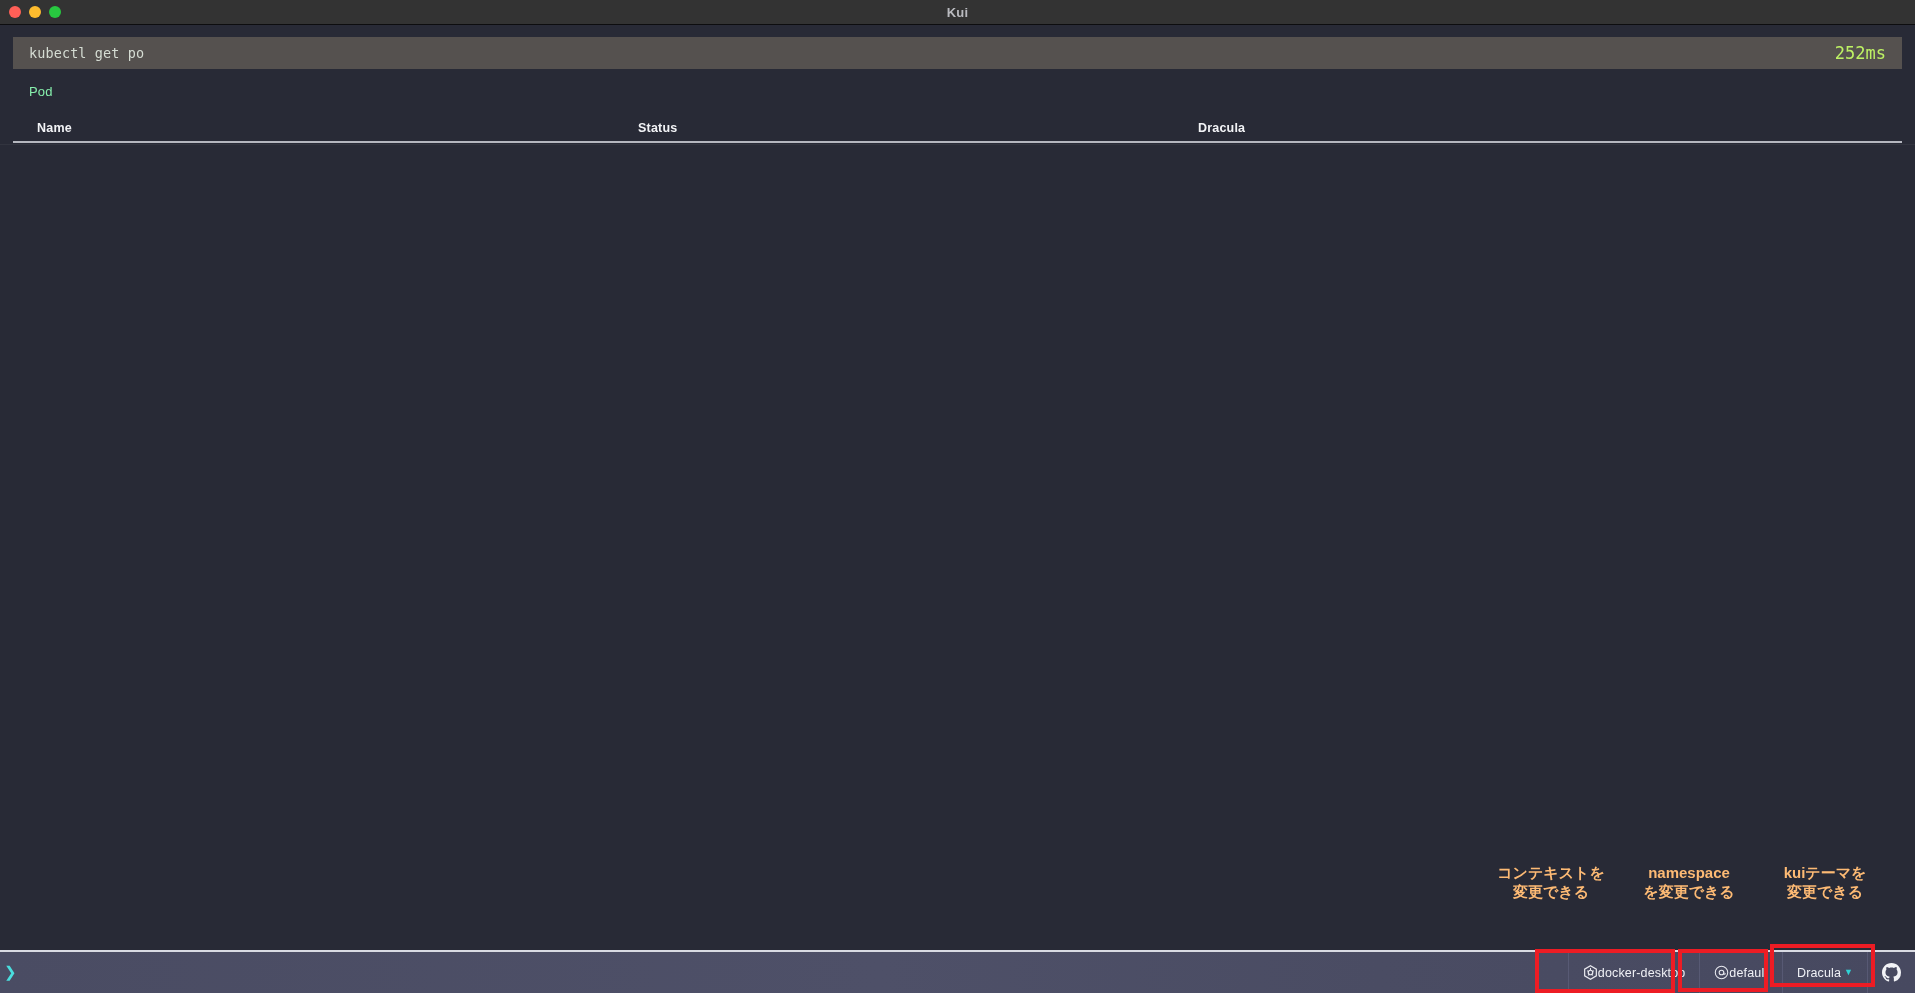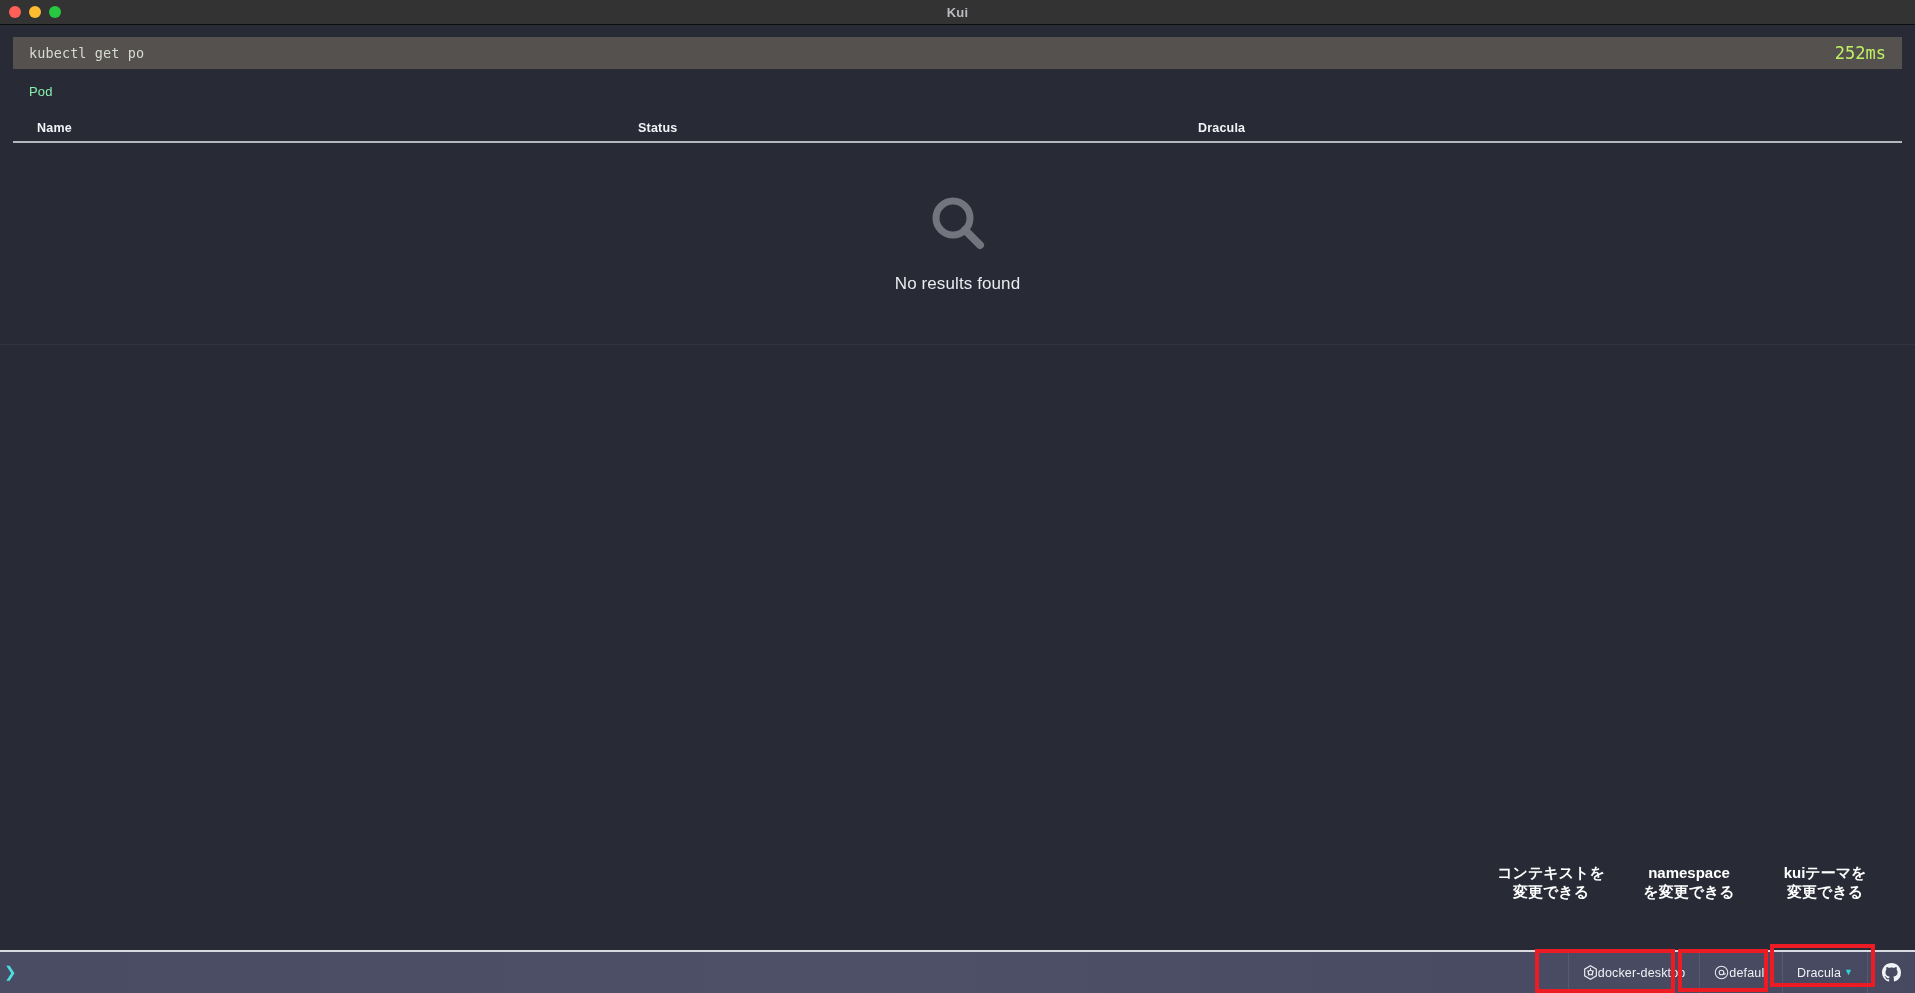--- a/index.html
+++ b/index.html
@@ -148,21 +148,21 @@
     height: 72px;
     pointer-events: none;
   }
   .anno {
     position: absolute;
     bottom: 6px;
     text-align: center;
     font-size: 15px;
     font-weight: bold;
     line-height: 1.22;
-    color: #ffffff;
+    color: #fdba74;
     white-space: pre-line;
   }
   .anno.a0 { left: 1487px; width: 128px; }
   .anno.a1 { left: 1625px; width: 128px; }
   .anno.a2 { left: 1763px; width: 124px; }
 
   
   .statusbar {
     position: relative;
     flex: 0 0 43px;
@@ -248,29 +248,20 @@
       <div class="result">
 
         <div class="result-kind">Pod</div>
 
         <div class="table-head">
           <span class="th c0">Name</span>
           <span class="th c1">Status</span>
           <span class="th c2">Dracula</span>
         </div>
 
-        <div class="empty">
-          <span>
-            <svg width="62" height="62" viewBox="0 0 62 62" aria-hidden="true">
-              <circle cx="26" cy="26" r="17" fill="none" stroke="#73757e" stroke-width="7"></circle>
-              <line x1="38" y1="38" x2="53" y2="53" stroke="#73757e" stroke-width="8" stroke-linecap="round"></line>
-            </svg>
-          </span>
-          <div class="empty-text">No results found</div>
-        </div>
 
       </div>
     </div>
 
     <div class="annotations">
       <div class="anno a0">コンテキストを
 変更できる</div>
       <div class="anno a1">namespace
 を変更できる</div>
       <div class="anno a2">kuiテーマを

